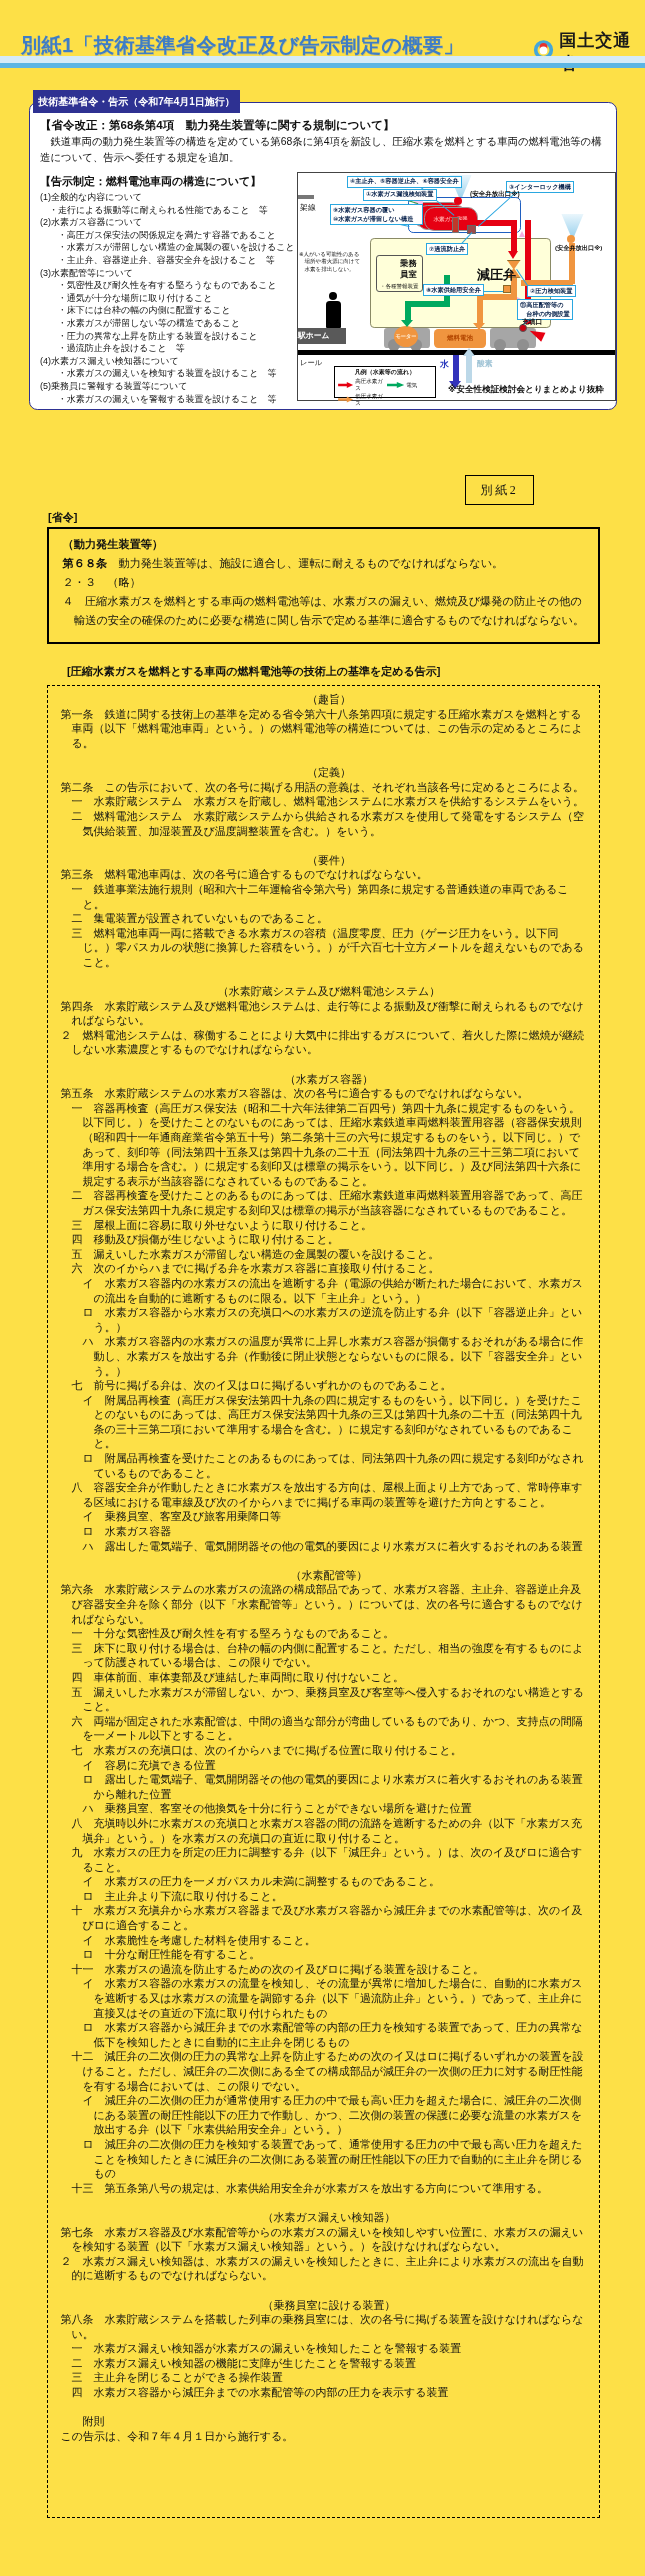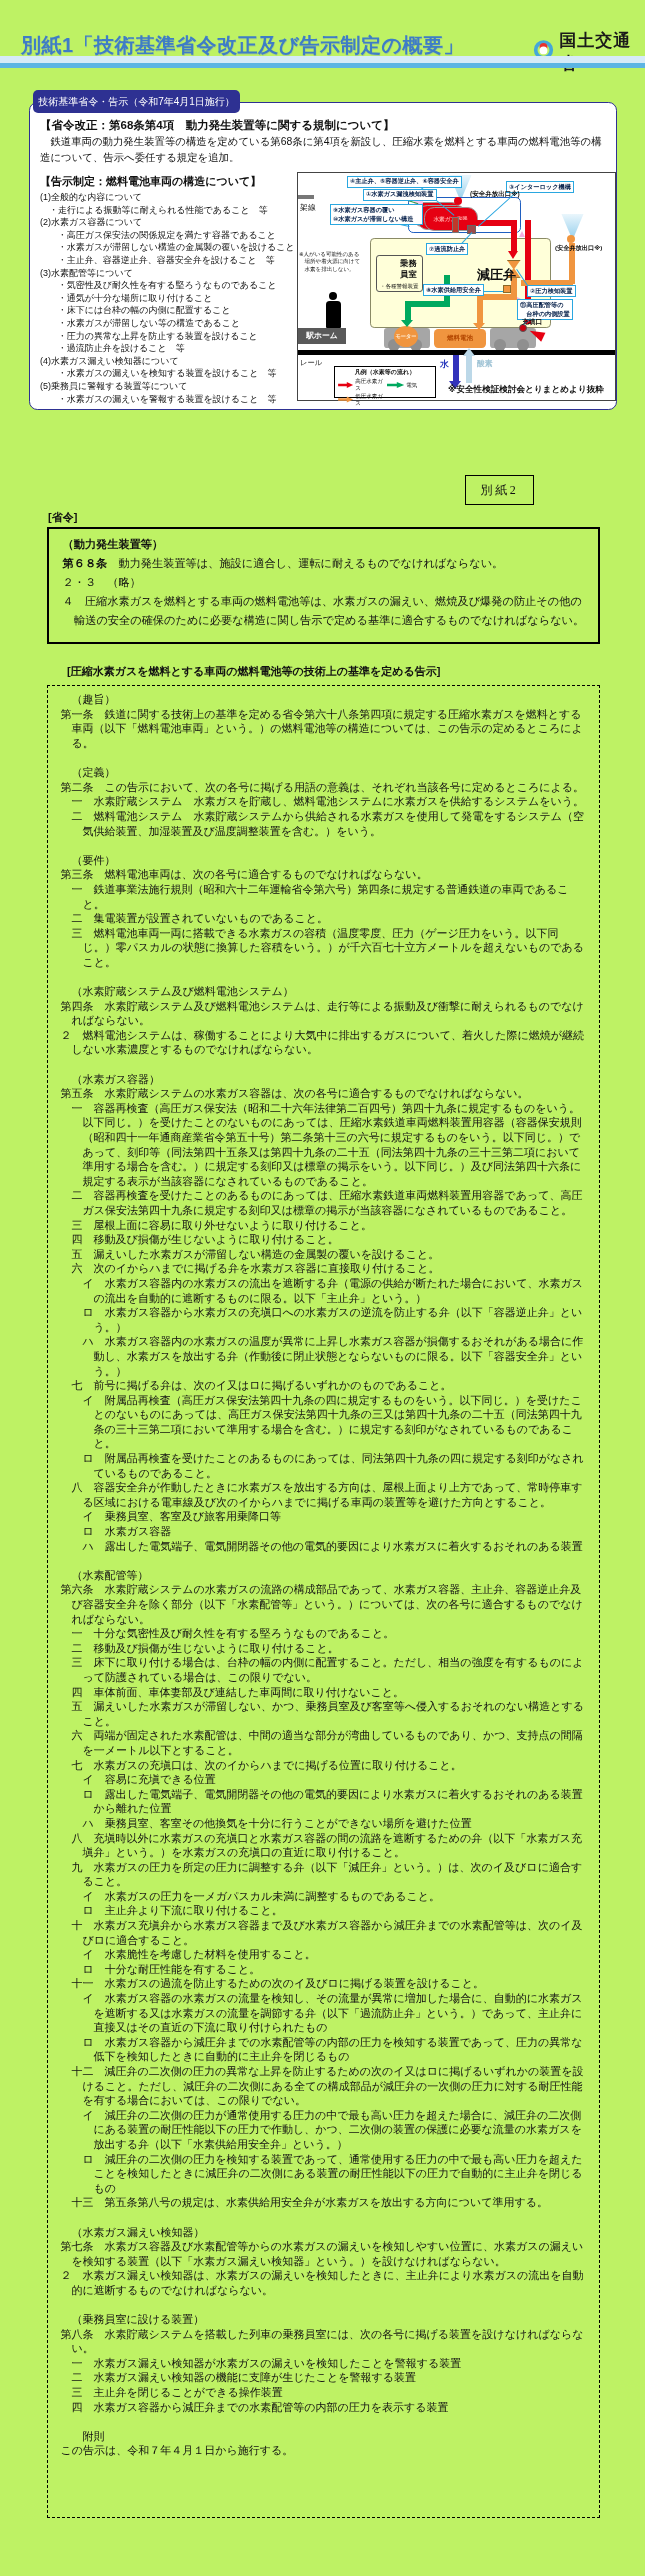--- a/index.html
+++ b/index.html
@@ -3,35 +3,35 @@
 <meta charset="utf-8">
 <style>
   :root{
     --navy:#2e3192; --titleblue:#3e7dc6; --band1:#d6ebf7; --band2:#5cb5e3;
     --cyan:#2aa7e0; --red:#e60012; --orange:#f0953f; --green:#00a95f;
     --bodyyellow:#ffffd9; --coverblue:#1f5fc0;
   }
   *{margin:0;padding:0;box-sizing:border-box;}
   html,body{background:#fff;}
   body{width:646px;font-family:"Liberation Sans","DejaVu Sans",sans-serif;color:#111;}
-  .page{position:relative;width:646px;height:2576px;background:#bef264;overflow:hidden;}
+  .page{position:relative;width:646px;height:2576px;background:#fde047;overflow:hidden;}
   .abs{position:absolute;}
 
   
   .title{left:21px;top:32px;font-size:20px;font-weight:bold;color:var(--titleblue);
          letter-spacing:0.5px;text-shadow:0.5px 1px 0 rgba(120,150,190,.35);white-space:nowrap;}
   .agency{left:532px;top:29px;display:flex;align-items:center;gap:4.2px;}
   .agency-name{font-size:17px;font-weight:bold;color:#1a1a1a;letter-spacing:1px;}
   .band1{left:0;top:56px;width:646px;height:6.8px;background:var(--band1);}
   .band2{left:0;top:63px;width:646px;height:4.7px;background:var(--band2);}
 
   
   .sumbox{left:29px;top:102px;width:588px;height:308px;border:1.6px solid var(--navy);border-radius:8.3px;background:#fff;}
-  .pill{left:33px;top:90px;width:207px;height:23px;background:var(--navy);border-radius:5px;
-        color:#fff;font-weight:normal;font-size:10px;text-align:center;line-height:23px;z-index:3;}
+  .pill{left:33px;top:90px;width:207px;height:23px;background:var(--navy);border-radius:0;
+        color:#fff;font-weight:bold;font-size:10px;text-align:center;line-height:23px;z-index:3;}
   .h1{left:40px;top:118px;font-size:11.5px;font-weight:bold;}
   .lead-para{left:40px;top:134px;width:567px;font-size:10.4px;line-height:15.6px;}
   .h2{left:40px;top:174px;font-size:11px;font-weight:bold;}
   .sumlist{left:40px;top:191px;width:256px;font-size:9px;line-height:12.6px;}
   .sl{white-space:nowrap;}
   .lv1{padding-left:8.9px;}
   .lv2{padding-left:17.7px;}
 
   
   .diag{left:297px;top:172px;width:319px;height:229px;border:1px solid #444;background:#fff;z-index:2;}
@@ -47,21 +47,21 @@
   .pipe.green{background:var(--green);}
   .arrhead{position:absolute;width:0;height:0;z-index:3;}
   .carbody{position:absolute;background:var(--bodyyellow);border:1px solid #8a8a66;border-radius:4.2px;z-index:1;}
   .coverbox{position:absolute;border:1.6px solid var(--coverblue);border-radius:5.2px;background:#fff;z-index:2;}
   .tank{position:absolute;background:var(--red);border:1px solid #9a9a9a;border-radius:10.4px;}
   .crew{position:absolute;border:1px solid #555;border-radius:3.1px;background:var(--bodyyellow);z-index:3;padding:2.1px 3.1px;}
   .bogie{position:absolute;background:#a6a6a6;border-radius:3.1px;z-index:0;}
   .wheel{position:absolute;background:#8f8f8f;border-radius:50%;z-index:0;}
   .rail{position:absolute;background:#000;z-index:1;}
   .platform{position:absolute;background:#595959;color:#fff;font-weight:bold;font-size:7.8px;
-            display:flex;align-items:center;justify-content:center;z-index:2;}
+            display:flex;align-items:center;justify-content:flex-start;z-index:2;}
   .legend{position:absolute;border:1px solid #000;background:#fff;z-index:6;padding:1px 3.1px;}
   .lg-title{font-size:6px;font-weight:bold;text-align:center;}
   .lg-grid{display:grid;grid-template-columns:1fr 1fr;gap:0.5px 3.1px;margin-top:1px;}
   .lg-item{display:flex;align-items:center;gap:2.1px;}
   .lg-arrow{display:inline-block;width:17.7px;height:6.2px;
             clip-path:polygon(0 30%,58% 30%,58% 0,100% 50%,58% 100%,58% 70%,0 70%);}
   .lg-label{font-size:5.5px;}
   .valve{position:absolute;background:var(--orange);border:0.5px solid #8a6a2a;
          clip-path:polygon(0 0,100% 0,55% 50%,100% 100%,0 100%,45% 50%);z-index:4;}
   .pinktri{position:absolute;width:0;height:0;border-left:3.6px solid transparent;border-right:3.6px solid transparent;
@@ -74,21 +74,21 @@
          font-family:"Liberation Serif","DejaVu Serif",serif;font-size:12px;letter-spacing:2.6px;}
   .seclabel{font-size:11px;font-weight:bold;}
   .ordbox{left:47px;top:527px;width:553px;height:117px;border:2.1px solid #000;padding:6.2px 13.5px;
           font-family:"Liberation Serif","DejaVu Serif",serif;font-size:11.2px;line-height:19px;}
   .ord-line{padding-left:11.5px;text-indent:-11.5px;}
   .ord-lead{font-weight:bold;font-family:Liberation Sans, sans-serif;}
   .noticebox{left:47px;top:685px;width:553px;min-height:1833px;border:1.6px dashed #000;
              padding:6.2px 12.5px 12.5px 12.5px;
              font-family:"Liberation Serif","DejaVu Serif",serif;font-size:11px;line-height:14.6px;}
   .doc-line{}
-  .hd{padding-left:11px;}
+  .hd{padding-left:11px;text-align:center;}
   .hd2{padding-left:22px;}
   .a0{padding-left:11px;text-indent:-11px;}
   .a1{padding-left:22px;text-indent:-11px;}
   .a2{padding-left:33px;text-indent:-11px;}
   .gap{height:14.6px;}
 </style>
 </head>
 <body>
 
 <div class="page">
@@ -327,21 +327,20 @@
       <div class="doc-line a2"><span>イ　附属品再検査（高圧ガス保安法第四十九条の四に規定するものをいう。以下同じ。）を受けたことのないものにあっては、高圧ガス保安法第四十九条の三又は第四十九条の二十五（同法第四十九条の三十三第二項において準用する場合を含む。）に規定する刻印がなされているものであること。</span></div>
       <div class="doc-line a2"><span>ロ　附属品再検査を受けたことのあるものにあっては、同法第四十九条の四に規定する刻印がなされているものであること。</span></div>
       <div class="doc-line a1"><span>八　容器安全弁が作動したときに水素ガスを放出する方向は、屋根上面より上方であって、常時停車する区域における電車線及び次のイからハまでに掲げる車両の装置等を避けた方向とすること。</span></div>
       <div class="doc-line a2"><span>イ　乗務員室、客室及び旅客用乗降口等</span></div>
       <div class="doc-line a2"><span>ロ　水素ガス容器</span></div>
       <div class="doc-line a2"><span>ハ　露出した電気端子、電気開閉器その他の電気的要因により水素ガスに着火するおそれのある装置</span></div>
       <div class="doc-line gap"><span></span></div>
       <div class="doc-line hd"><span>（水素配管等）</span></div>
       <div class="doc-line a0"><span>第六条　水素貯蔵システムの水素ガスの流路の構成部品であって、水素ガス容器、主止弁、容器逆止弁及び容器安全弁を除く部分（以下「水素配管等」という。）については、次の各号に適合するものでなければならない。</span></div>
       <div class="doc-line a1"><span>一　十分な気密性及び耐久性を有する堅ろうなものであること。</span></div>
-      <div class="doc-line a1"><span>二　移動及び損傷が生じないように取り付けること。</span></div>
       <div class="doc-line a1"><span>三　床下に取り付ける場合は、台枠の幅の内側に配置すること。ただし、相当の強度を有するものによって防護されている場合は、この限りでない。</span></div>
       <div class="doc-line a1"><span>四　車体前面、車体妻部及び連結した車両間に取り付けないこと。</span></div>
       <div class="doc-line a1"><span>五　漏えいした水素ガスが滞留しない、かつ、乗務員室及び客室等へ侵入するおそれのない構造とすること。</span></div>
       <div class="doc-line a1"><span>六　両端が固定された水素配管は、中間の適当な部分が湾曲しているものであり、かつ、支持点の間隔を一メートル以下とすること。</span></div>
       <div class="doc-line a1"><span>七　水素ガスの充塡口は、次のイからハまでに掲げる位置に取り付けること。</span></div>
       <div class="doc-line a2"><span>イ　容易に充塡できる位置</span></div>
       <div class="doc-line a2"><span>ロ　露出した電気端子、電気開閉器その他の電気的要因により水素ガスに着火するおそれのある装置から離れた位置</span></div>
       <div class="doc-line a2"><span>ハ　乗務員室、客室その他換気を十分に行うことができない場所を避けた位置</span></div>
       <div class="doc-line a1"><span>八　充塡時以外に水素ガスの充塡口と水素ガス容器の間の流路を遮断するための弁（以下「水素ガス充塡弁」という。）を水素ガスの充塡口の直近に取り付けること。</span></div>
       <div class="doc-line a1"><span>九　水素ガスの圧力を所定の圧力に調整する弁（以下「減圧弁」という。）は、次のイ及びロに適合すること。</span></div>

